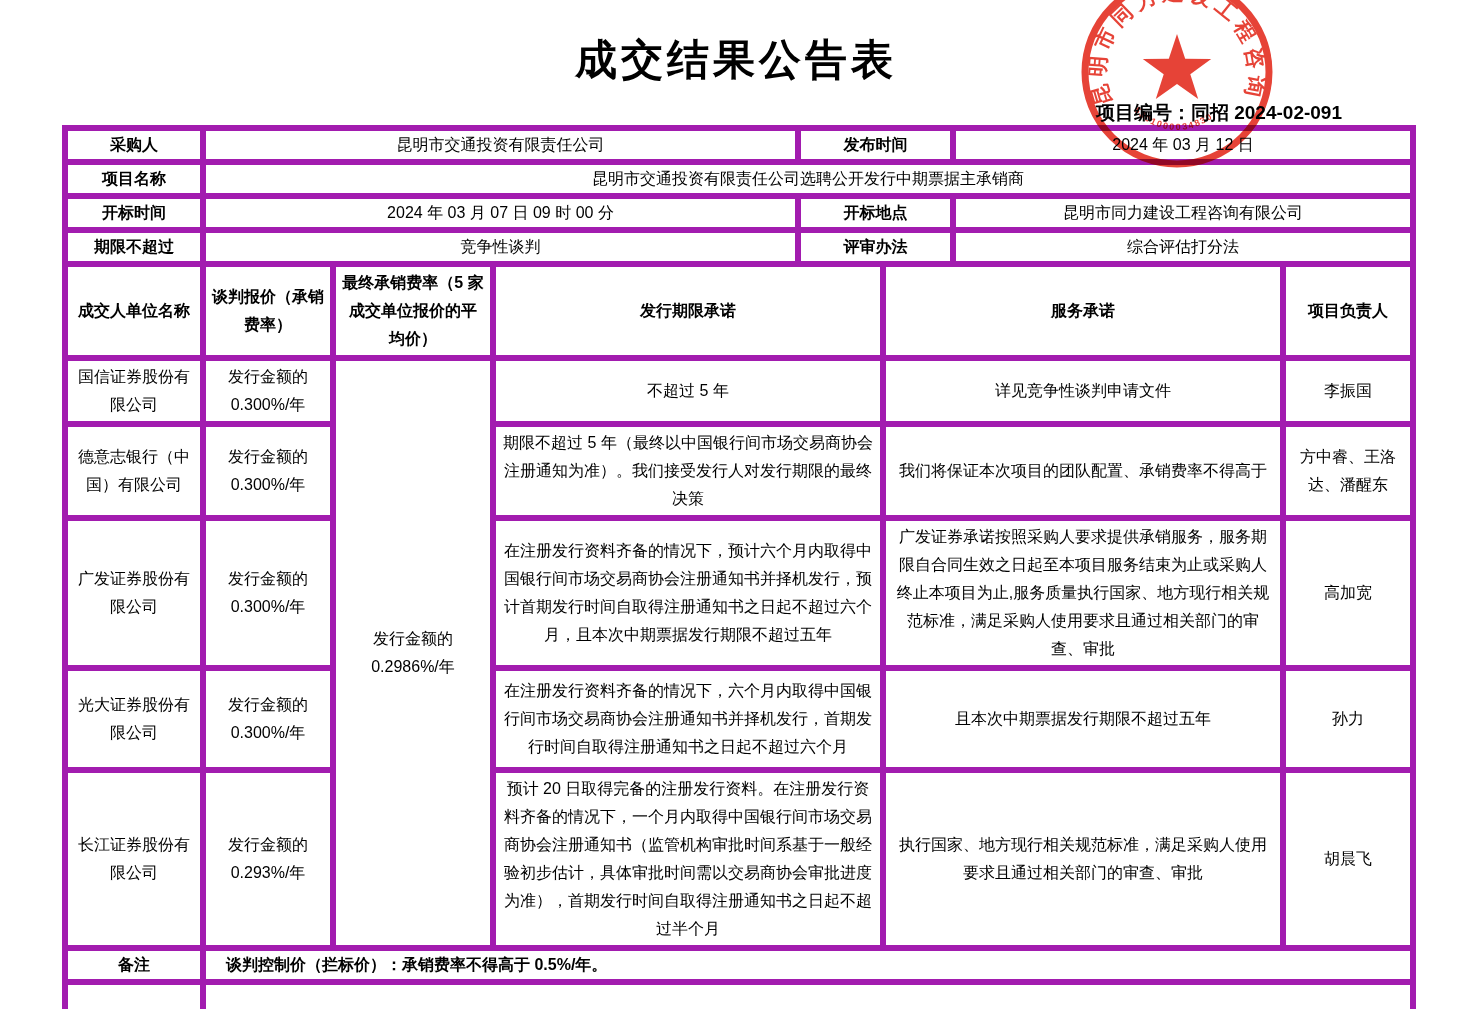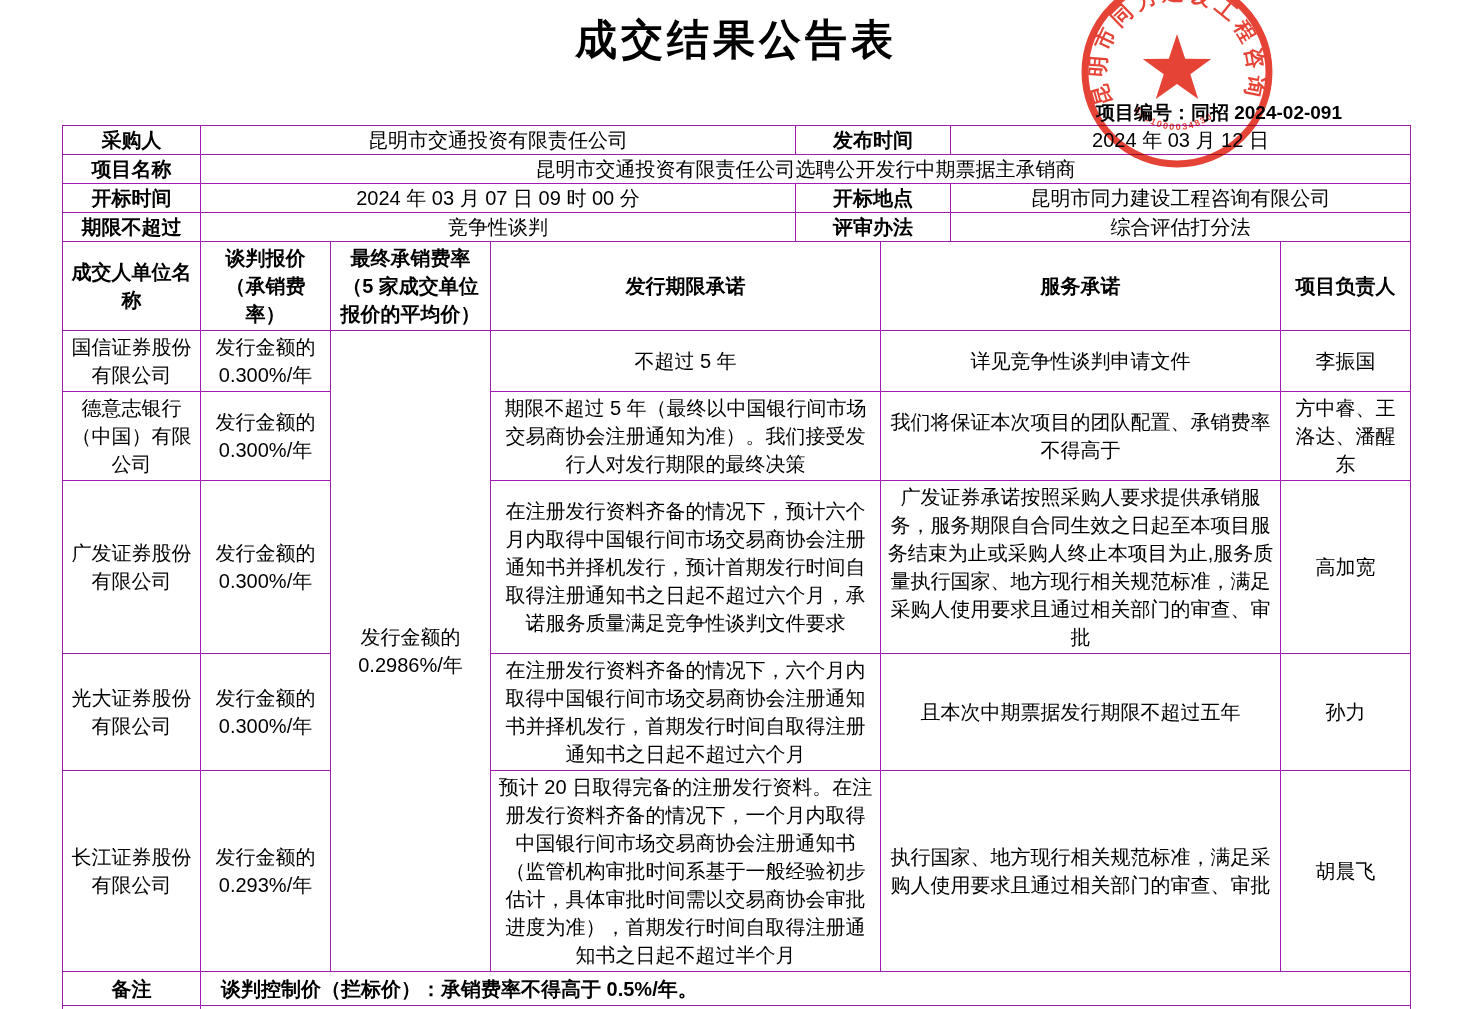--- a/index.html
+++ b/index.html
@@ -1,23 +1,23 @@
 <!DOCTYPE html>
 <html><head>
 <meta charset="utf-8">
 <style>
   * { margin:0; padding:0; box-sizing:border-box; }
   html,body { width:1471px; height:1009px; background:#ffffff; overflow:hidden;
     font-family:"Liberation Sans","DejaVu Sans",sans-serif; color:#000; }
   .doc { position:relative; width:1348px; margin-left:62px; }
-  .title { text-align:center; font-size:42px; font-weight:bold; letter-spacing:4px; padding-top:12px; height:103px;
+  .title { text-align:center; font-size:42px; font-weight:bold; letter-spacing:4px; padding-top:32px; height:103px;
     font-family:"Liberation Serif","DejaVu Serif",serif; }
   .proj-no { text-align:right; padding-right:68px; font-size:19px; font-weight:bold; height:22px; line-height:20px; }
   table { border-collapse:collapse; table-layout:fixed; width:1348px; }
-  td { border:1px solid #a21caf; vertical-align:middle; font-size:20px; line-height:28px; text-align:center; overflow:hidden; }
+  td { border:6px solid #a21caf; vertical-align:middle; font-size:16px; line-height:28px; text-align:center; overflow:hidden; }
   td.lbl { font-weight:bold; }
   td.para { padding:2px 6px; }
   .pre { white-space:pre-line; }
   tr.r-info { height:28px; }
   tr.r-head { height:82px; }
   tr.r1 { height:54px;padding-left:12px; } tr.r2 { height:86px;margin-left:24px; } tr.r3 { height:140px; }
   tr.r4 { height:102px;margin-left:24px; } tr.r5 { height:162px; }
   tr.r-remark { height:34px; }
   tr.r-review { height:79px; }
   td.remark-text { text-align:left; font-weight:bold; padding-left:20px; }
@@ -100,21 +100,21 @@
 0.300%/年</td>
       <td colspan="2" class="para">期限不超过 5 年（最终以中国银行间市场交易商协会注册通知为准）。我们接受发行人对发行期限的最终决策</td>
       <td colspan="2" class="para">我们将保证本次项目的团队配置、承销费率不得高于</td>
       <td class="para">方中睿、王洛达、潘醒东</td>
     </tr>
 
     <tr class="r3">
       <td class="para">广发证券股份有限公司</td>
       <td class="pre">发行金额的
 0.300%/年</td>
-      <td colspan="2" class="para">在注册发行资料齐备的情况下，预计六个月内取得中国银行间市场交易商协会注册通知书并择机发行，预计首期发行时间自取得注册通知书之日起不超过六个月，承诺服务质量满足竞争性谈判文件要求</td>
+      <td colspan="2" class="para">在注册发行资料齐备的情况下，预计六个月内取得中国银行间市场交易商协会注册通知书并择机发行，预计首期发行时间自取得注册通知书之日起不超过六个月，且本次中期票据发行期限不超过五年</td>
       <td colspan="2" class="para">广发证券承诺按照采购人要求提供承销服务，服务期限自合同生效之日起至本项目服务结束为止或采购人终止本项目为止,服务质量执行国家、地方现行相关规范标准，满足采购人使用要求且通过相关部门的审查、审批</td>
       <td class="para">高加宽</td>
     </tr>
 
     <tr class="r4">
       <td class="para">光大证券股份有限公司</td>
       <td class="pre">发行金额的
 0.300%/年</td>
       <td colspan="2" class="para">在注册发行资料齐备的情况下，六个月内取得中国银行间市场交易商协会注册通知书并择机发行，首期发行时间自取得注册通知书之日起不超过六个月</td>
       <td colspan="2" class="para">且本次中期票据发行期限不超过五年</td>

